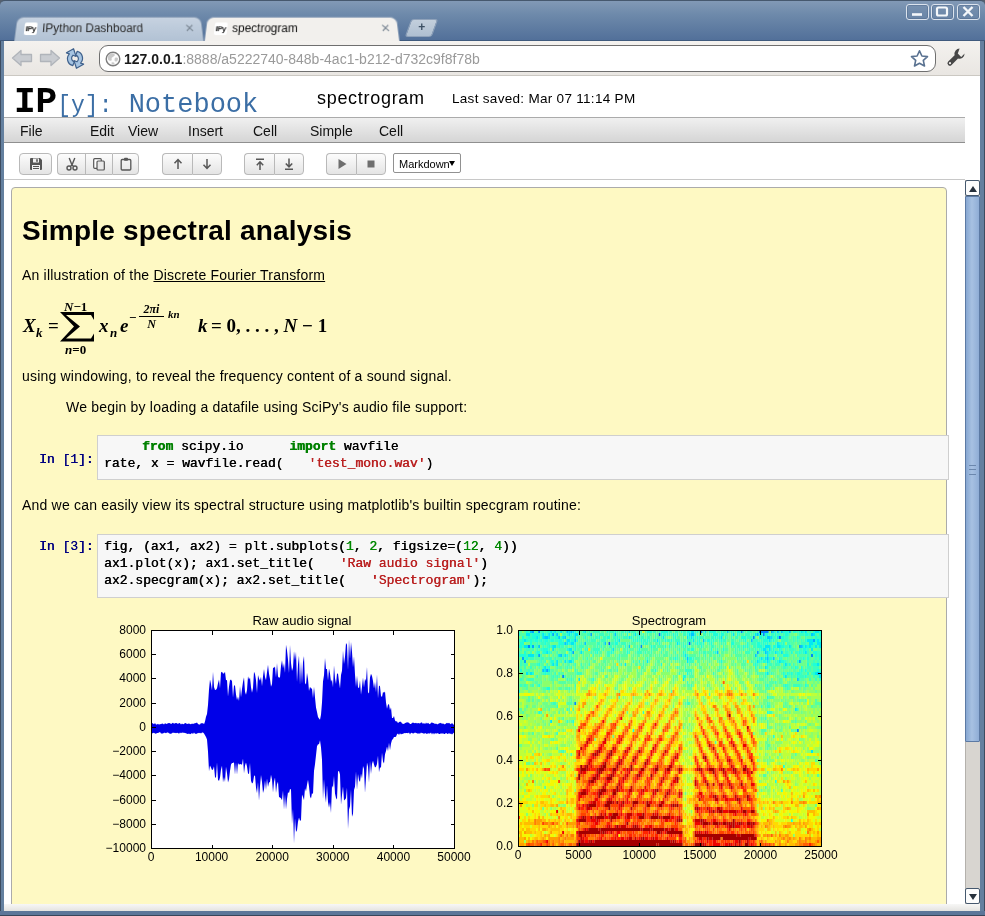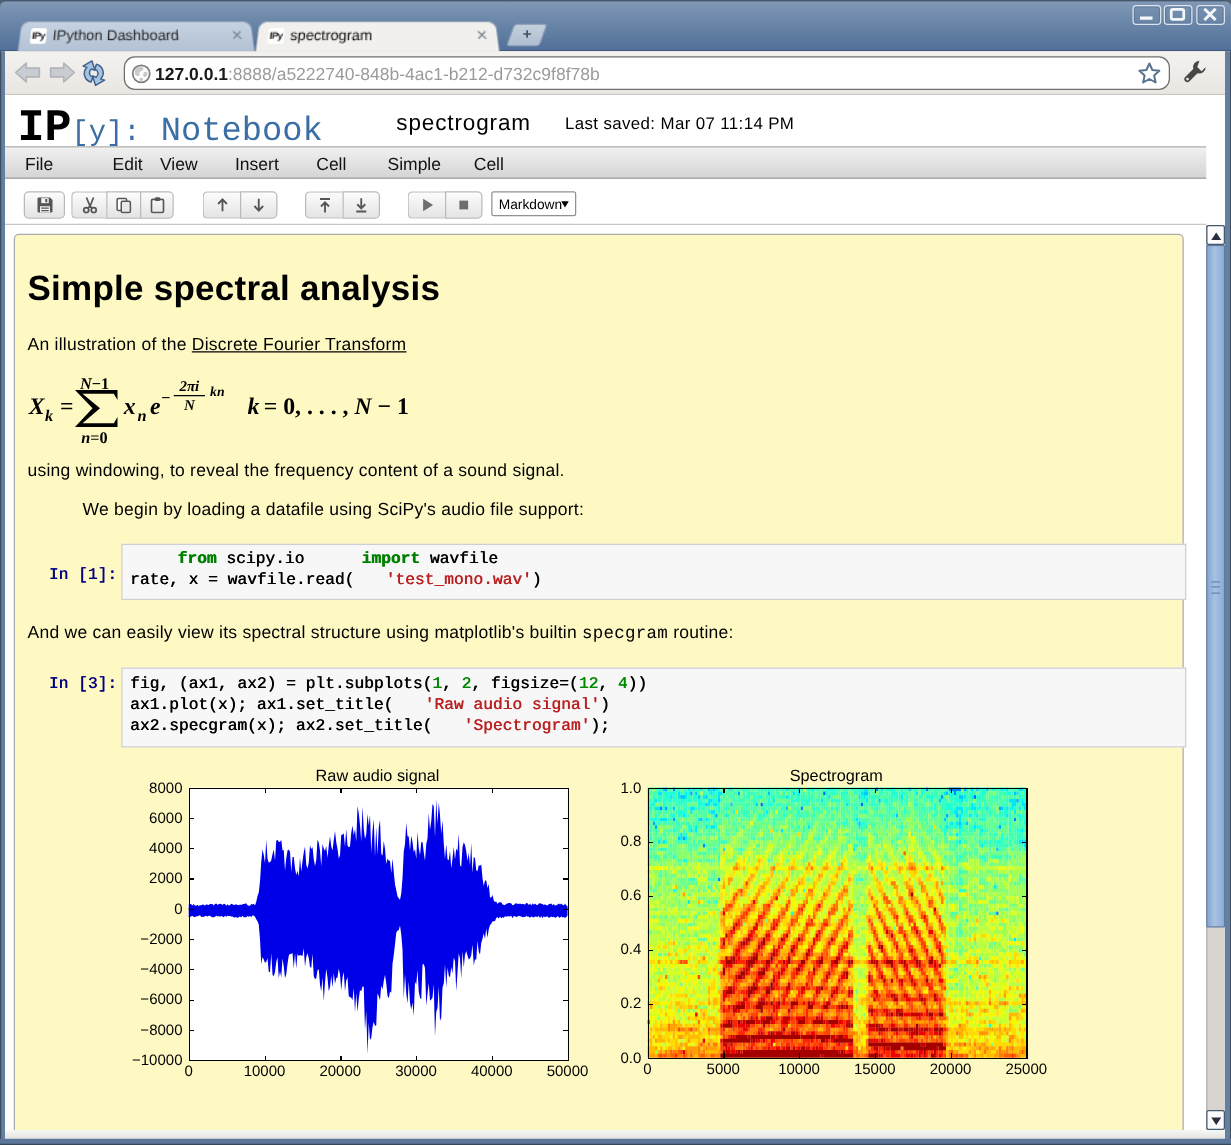--- a/index.html
+++ b/index.html
@@ -43,21 +43,21 @@
 .grp-m{border-radius:0;border-right:none;}
 .grp-r{border-radius:0 4px 4px 0;}
 .grp-s{border-radius:4px;}
 #cellsel{left:393px;top:153px;width:68px;height:20px;border:1px solid #919191;border-radius:2px;background:#fff;box-sizing:border-box;font-size:12px;color:#000;}
 #cellsel span{position:absolute;left:5px;top:4px;font-size:11px;}
 #cellsel .dn{position:absolute;left:auto;right:5px;top:7px;width:0;height:0;border-left:3.5px solid transparent;border-right:3.5px solid transparent;border-top:5px solid #000;}
 
 #nb{left:11px;top:187px;width:936px;height:722px;background:#fef9c3;border:1px solid #ababab;border-radius:4px;box-sizing:border-box;}
 #nb .txt{position:absolute;font-size:14px;letter-spacing:0.2px;color:#000;white-space:nowrap;}
 #h1{position:absolute;left:10px;top:27px;font-size:28px;font-weight:bold;color:#000;letter-spacing:0.2px;}
-.mono{font-family:Liberation Mono, monospace;}
+.mono{font-family:Liberation Sans, sans-serif;}
 .prompt{position:absolute;font-family:"Liberation Mono",monospace;font-size:13px;color:#000080;white-space:pre;text-shadow:0.4px 0 0 currentColor;}
 .codebox{position:absolute;left:85px;width:852px;background:#f7f7f7;border:1px solid #cfcfcf;box-sizing:border-box;}
 .code{position:absolute;left:7px;font-family:"Liberation Mono",monospace;font-size:13px;line-height:17px;color:#000;white-space:pre;text-shadow:0.4px 0 0 currentColor;}
 .kw{color:#008000;font-weight:bold;margin-left:38px;}
 .st{color:#ba2121;margin-left:25px;}
 .nu{color:#080;}
 
 #eq{position:absolute;left:11px;top:113px;width:330px;height:56px;font-family:"Liberation Serif",serif;font-weight:bold;color:#000;}
 #eq span{position:absolute;white-space:nowrap;}
 #eq .it{font-style:italic;}

